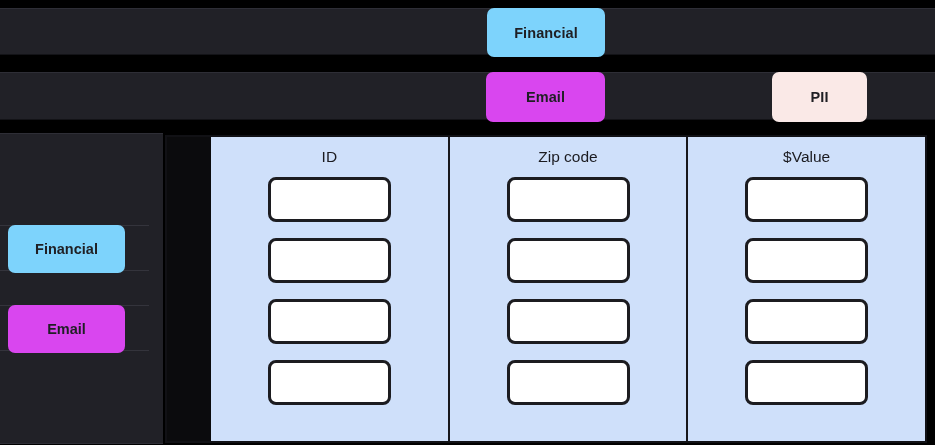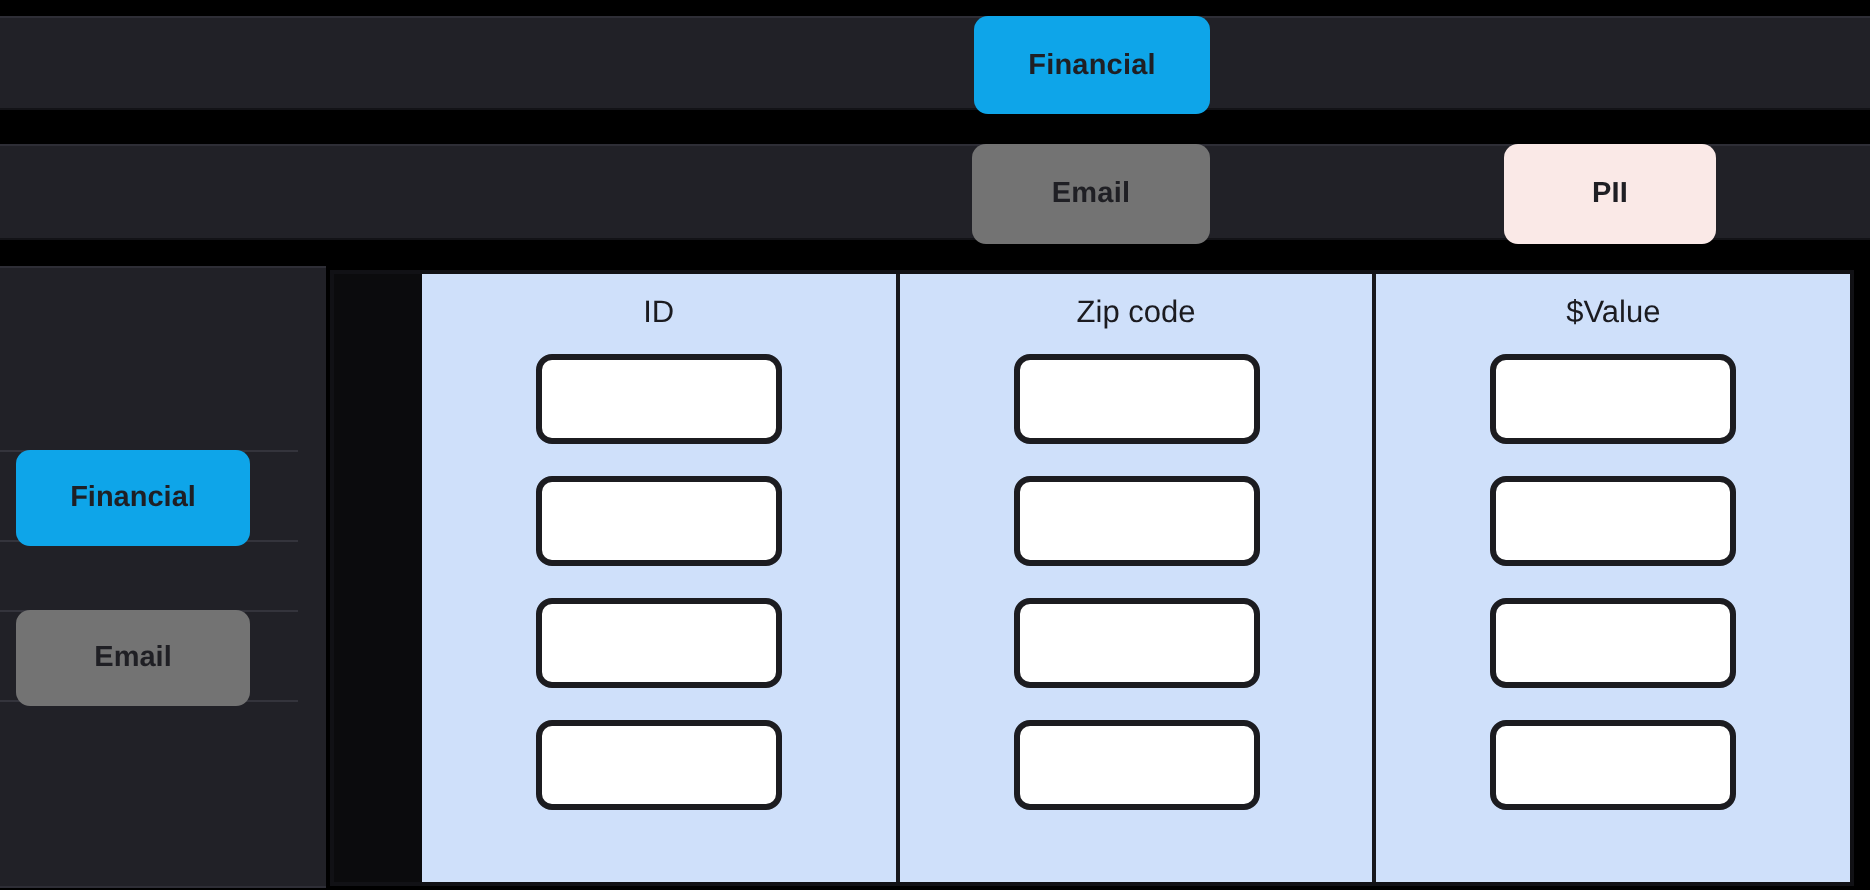--- a/index.html
+++ b/index.html
@@ -37,27 +37,27 @@
     align-items: center;
     justify-content: center;
     border-radius: 7px;
     font-size: 14.5px;
     font-weight: bold;
     color: #1f1f24;
     letter-spacing: 0.1px;
     white-space: nowrap;
   }
 
-  .tag-financial { background: #0ea5e9; }
-  .tag-email     { background: #737373; }
+  .tag-financial { background: #7dd3fc; }
+  .tag-email     { background: #d946ef; }
   .tag-pii       { background: #fae9e7; }
 
   #pill-financial-top { left: 487px; top: -1px;  width: 118px; height: 49px; }
   #pill-email-top     { left: 486px; top: -1px;  width: 119px; height: 50px; }
-  #pill-pii-top       { left: 752px; top: -1px;  width: 106px; height: 50px; }
+  #pill-pii-top       { left: 772px; top: -1px;  width: 95px; height: 50px; }
 
   
   #lower {
     position: absolute;
     left: 0;
     top: 133px;
     width: 935px;
     height: 312px;
     background: #000000;
   }

